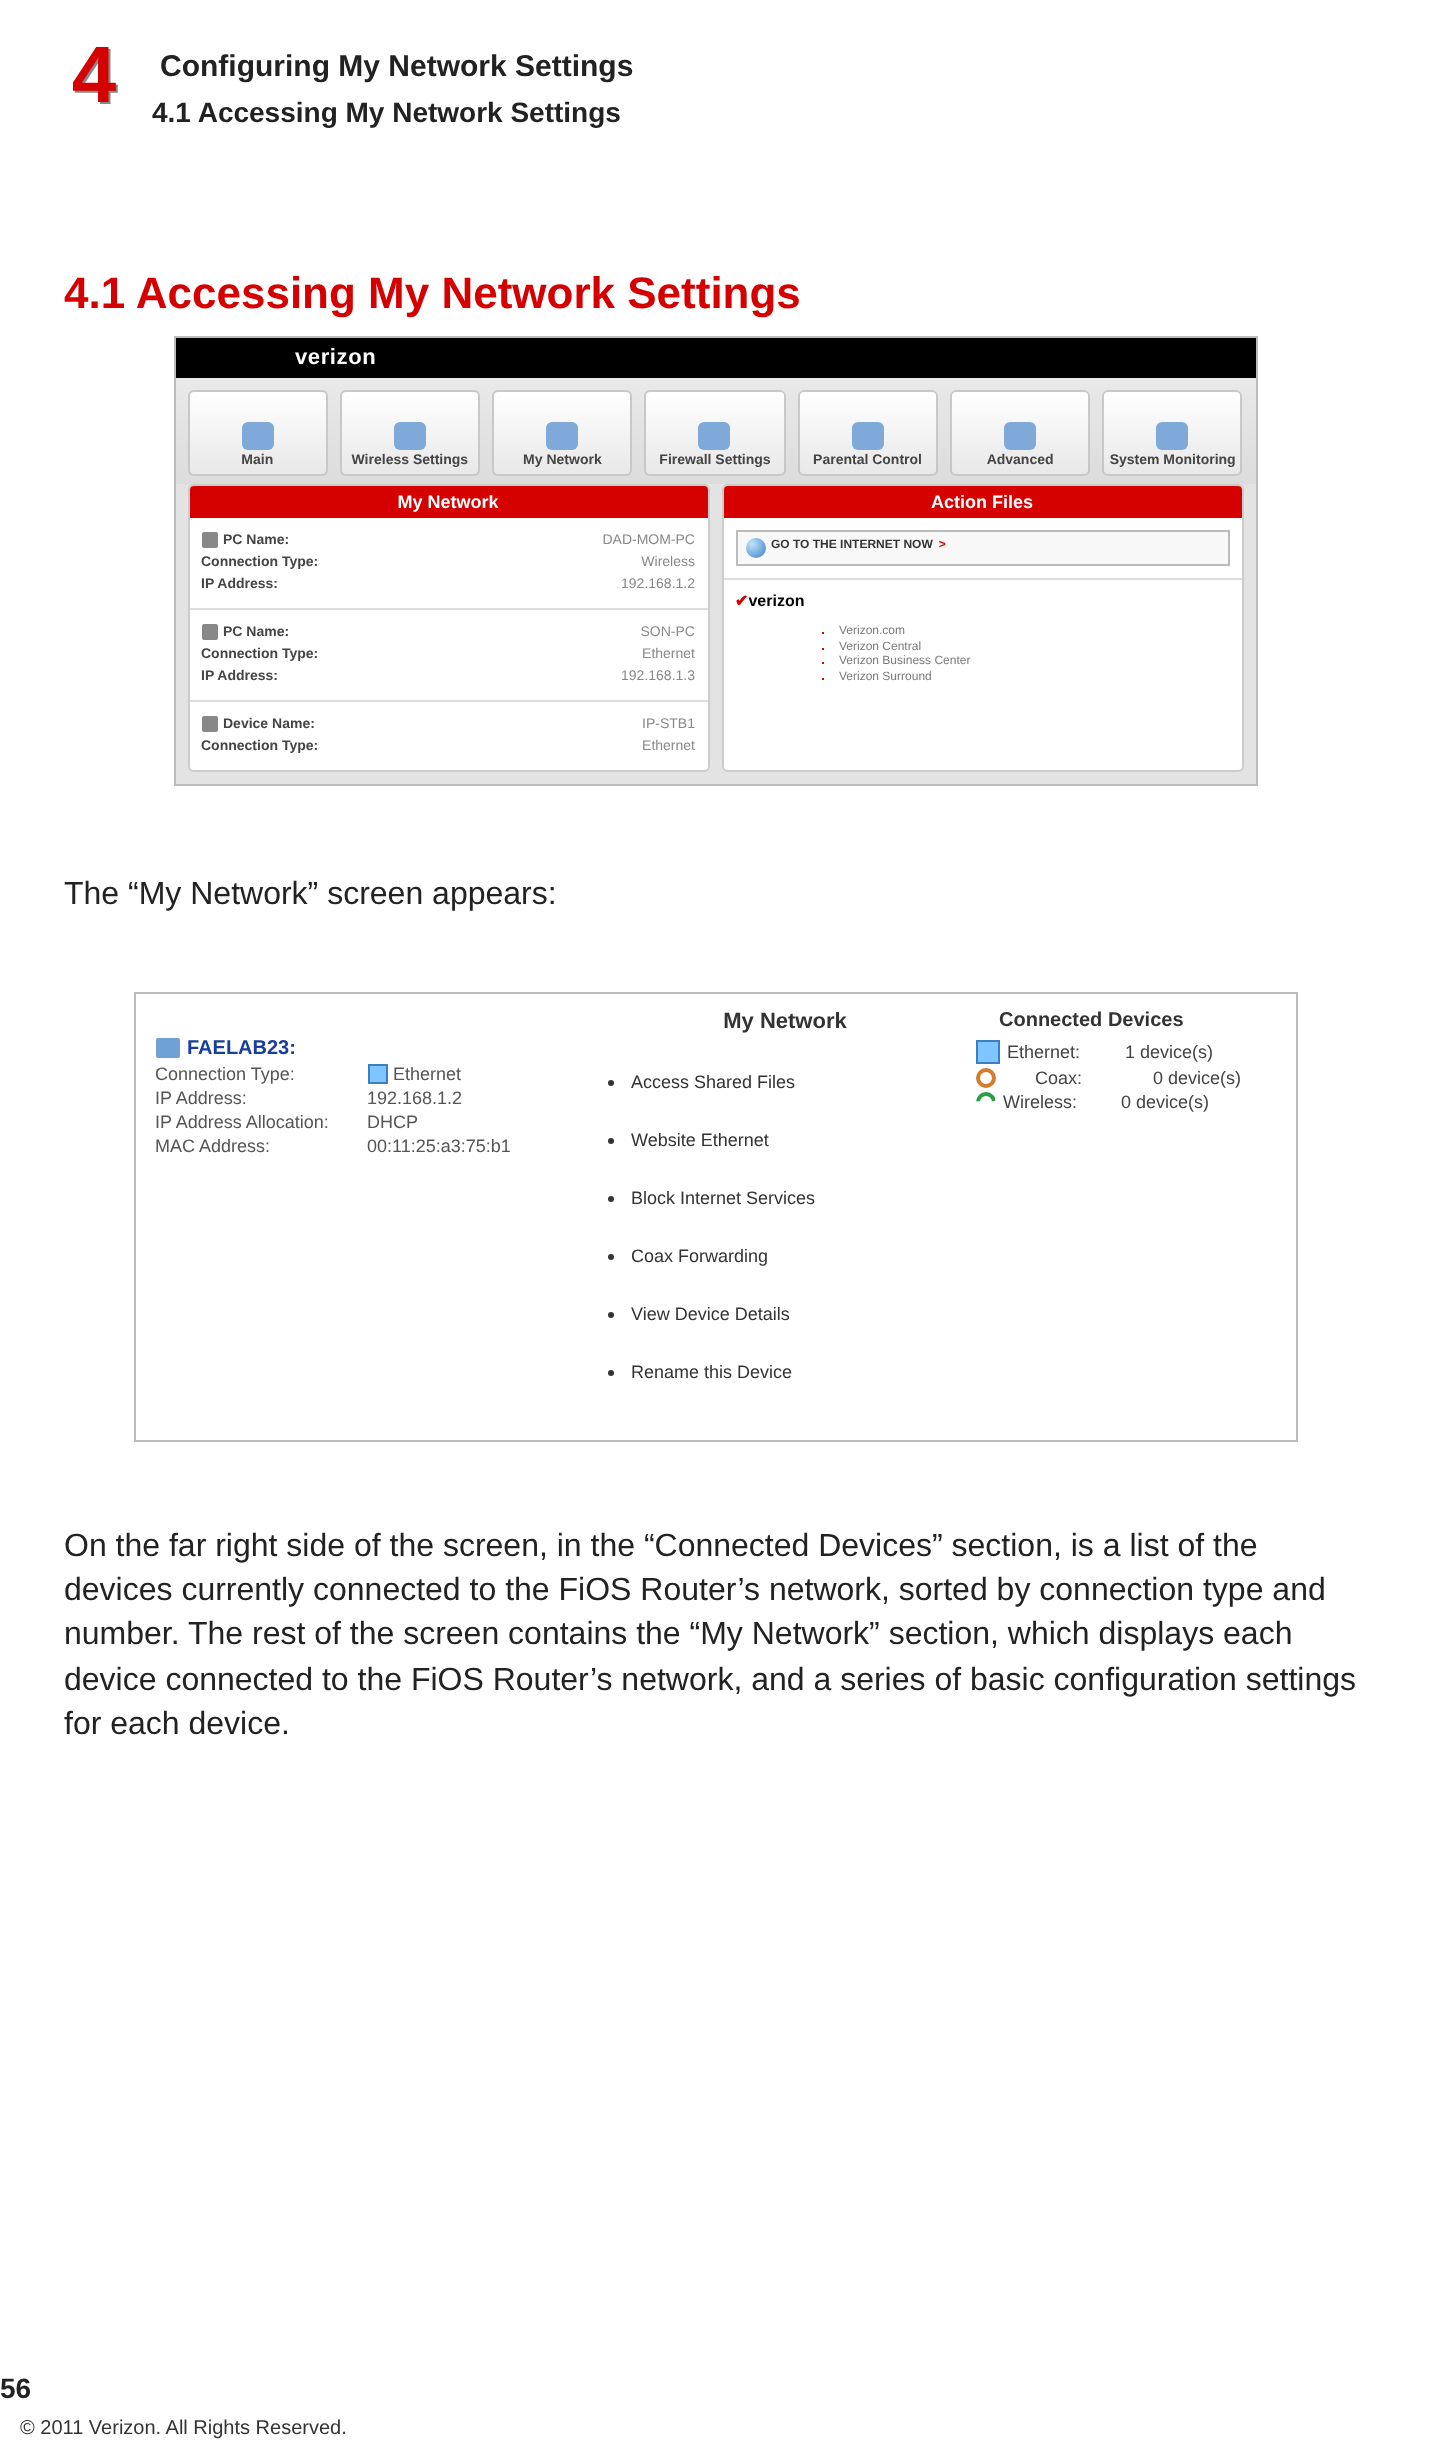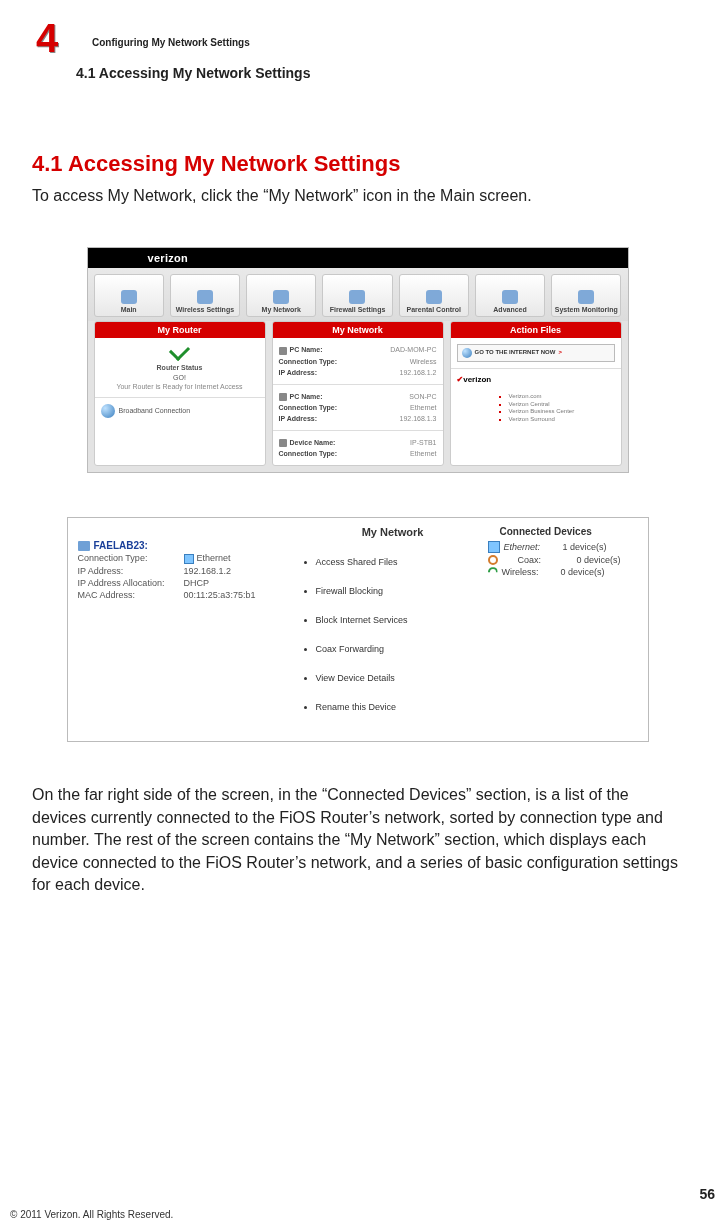--- a/index.html
+++ b/index.html
@@ -32,23 +32,23 @@
     color: #d50000;
     line-height: 1;
     text-shadow: 1px 1px 0 #888;
     width: 30px;
     text-align: center;
   }
   .header-titles {
     padding-top: 2px;
   }
   .chapter-title {
-    font-size: 10px;
+    font-size: 15px;
     font-weight: 800;
-    margin: 16px;
+    margin: 4px;
     line-height: 1.3;
   }
   .section-label {
     font-size: 14px;
     font-weight: 700;
     margin: 1px 0 0 0;
   }
 
   
   .section-heading {
@@ -228,21 +228,21 @@
   .para2 {
     font-size: 16px;
     line-height: 1.4;
     margin: 0;
   }
 
   .page-number {
     position: absolute;
     bottom: 26px;
     left: 0; right: 0;
-    text-align: right;
+    text-align: left;
     font-size: 14px;
     font-weight: 700;
   }
   .copyright {
     position: absolute;
     bottom: 8px;
     left: 10px;
     font-size: 10px;
     color: #333;
   }
@@ -254,21 +254,20 @@
 
   <div class="header-row">
     <div class="chapter-num">4</div>
     <div class="header-titles">
       <p class="chapter-title">Configuring My Network Settings</p>
       <p class="section-label">4.1  Accessing My Network Settings</p>
     </div>
   </div>
 
   <h2 class="section-heading">4.1  Accessing My Network Settings</h2>
-  <p class="body-text">To access My Network, click the “My Network” icon in the Main screen.</p>
 
   <div class="shot1">
     <div class="bar">
       <span class="logo">
         <span>verizon</span>
       </span>
     </div>
     <div class="tabs" id="s1tabs">
         <div class="tab">
           <div class="ticon"></div>
@@ -294,34 +293,20 @@
           <div class="ticon"></div>
           <span>Advanced</span>
         </div>
         <div class="tab">
           <div class="ticon"></div>
           <span>System Monitoring</span>
         </div>
       </div>
     <div class="area">
 
-      <div class="col">
-        <div class="colhead">My Router</div>
-        <div class="colbody router-status">
-          <div class="check"></div>
-          <div style="font-weight:800">Router Status</div>
-          <div>GO!</div>
-          <div style="color:#888">Your Router is Ready for Internet Access</div>
-          <div class="sep"></div>
-          <div class="bb">
-            <span class="globe2"></span>
-            <span>Broadband Connection</span>
-          </div>
-        </div>
-      </div>
 
       <div class="col">
         <div class="colhead">My Network</div>
         <div class="colbody" id="s1mid">
             <div class="kvrow">
               <span class="kvlabel"><span class="devicon"></span>PC Name:</span>
               <span class="kvval">DAD-MOM-PC</span>
             </div>
             <div class="kvrow">
               <span class="kvlabel">Connection Type:</span>
@@ -372,20 +357,21 @@
               <li>Verizon.com</li>
               <li>Verizon Central</li>
               <li>Verizon Business Center</li>
               <li>Verizon Surround</li>
             </ul>
         </div>
       </div>
     </div>
   </div>
 
+  <p class="mid-text">The “My Network” screen appears:</p>
 
   <div class="shot2">
     <div class="row">
       <div class="colA">
         <div style="height:14px"></div>
         <div class="dev-name">
           <span class="pcicon"></span>
           <span>FAELAB23:</span>
         </div>
         <div id="s2fields">
@@ -404,33 +390,33 @@
             <div class="kv">
               <span class="k">MAC Address:</span>
               <span>00:11:25:a3:75:b1</span>
             </div>
           </div>
       </div>
       <div class="colB">
         <div class="title-center">My Network</div>
         <ul class="actions" id="s2actions">
             <li>Access Shared Files</li>
-            <li>Firewall Blocking</li>
+            <li>Website Ethernet</li>
             <li>Block Internet Services</li>
             <li>Coax Forwarding</li>
             <li>View Device Details</li>
             <li>Rename this Device</li>
           </ul>
       </div>
       <div class="colC">
         <div class="cd-title">Connected Devices</div>
         <div id="s2conn">
             <div class="cd-row">
               <span class="ic eth"></span>
-              <span style="width: 55px; font-style: italic;">Ethernet:</span>
+              <span style="width: 55px;">Ethernet:</span>
               <span>1 device(s)</span>
             </div>
             <div class="cd-row">
               <span class="ic coax"></span>
               <span style="width: 55px; padding-left: 16px;">Coax:</span>
               <span>0 device(s)</span>
             </div>
             <div class="cd-row">
               <span class="ic wifi"></span>
               <span style="width: 55px;">Wireless:</span>

